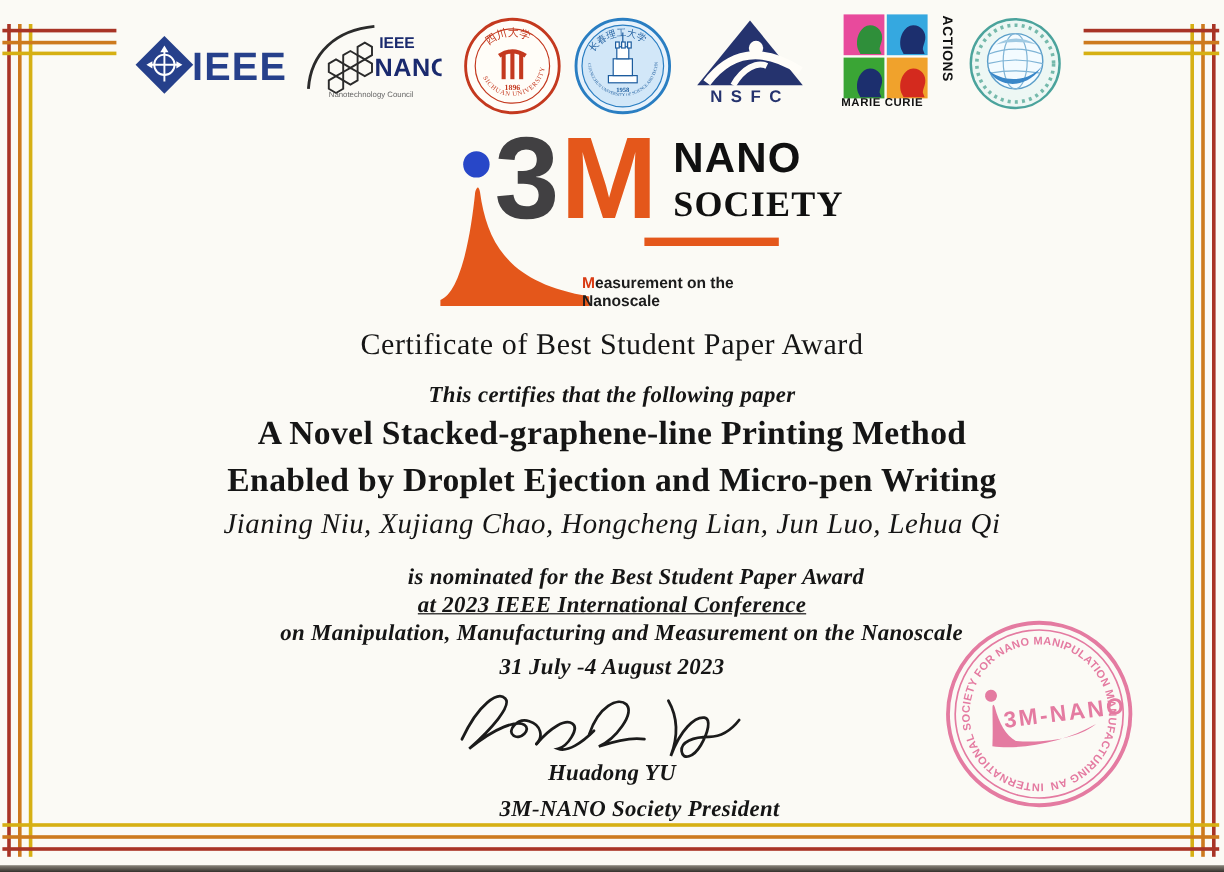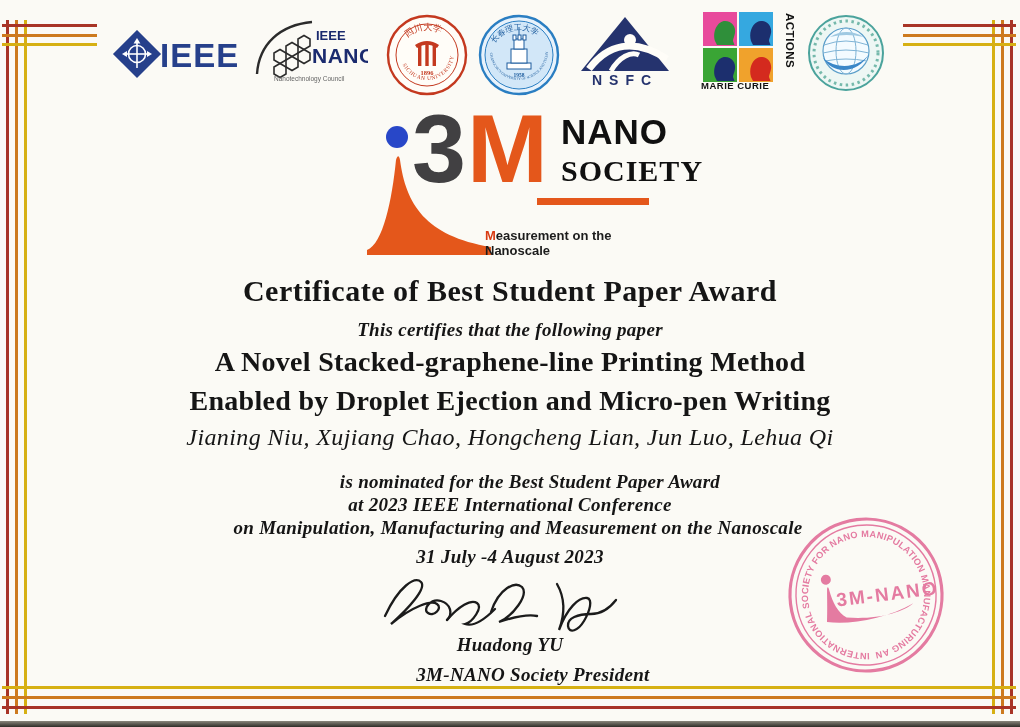--- a/index.html
+++ b/index.html
@@ -2,21 +2,21 @@
 <html><head>
 <meta charset="utf-8">
 <style>
   html,body{margin:0;padding:0;}
   body{width:1020px;height:727px;background:#f6f4ed;font-family:"Liberation Serif",serif;overflow:hidden;}
   #cert{position:relative;width:1020px;height:727px;background:#fbfaf5;}
   .abs{position:absolute;}
   .line{position:absolute;}
   
   .row{position:absolute;left:0;right:0;text-align:center;color:#151515;}
-  .t-title{font-size:30px;font-weight:bold;letter-spacing:.5px;}
+  .t-title{font-size:25px;font-weight:normal;letter-spacing:.5px;}
   .t-script{font-style:italic;font-weight:600;font-size:19px;letter-spacing:.3px;}
   .t-paper{font-size:28px;font-weight:bold;letter-spacing:.3px;}
   .t-authors{font-style:italic;font-size:24px;letter-spacing:.4px;}
   
   #mlogo{position:absolute;left:365px;top:112px;width:305px;height:145px;}
   #mlogo .digit{position:absolute;left:47px;top:-12px;font-family:"Liberation Sans",sans-serif;font-size:97px;font-weight:bold;color:#414042;line-height:1;}
   #mlogo .letterM{position:absolute;left:102px;top:-12px;font-family:"Liberation Sans",sans-serif;font-size:97px;font-weight:bold;color:#e4571b;line-height:1;}
   #mlogo .nano{position:absolute;left:196px;top:2px;font-family:"Liberation Sans",sans-serif;font-size:35px;font-weight:bold;color:#101010;letter-spacing:1px;line-height:1;}
   #mlogo .society{position:absolute;left:196px;top:44px;font-family:Liberation Serif, serif;font-size:30px;font-weight:bold;color:#101010;letter-spacing:1px;line-height:1;}
   #mlogo .underbar{position:absolute;left:172px;top:86px;width:112px;height:7px;background:#e4571b;}
@@ -183,21 +183,21 @@
     <div class="underbar"></div>
     <div class="tag hl-m" style="top:116px;"><span class="m-red">M</span>easurement on the Nanoscale</div>
   </div>
 
   <div class="row t-title" style="top:274px;">Certificate of Best Student Paper Award</div>
   <div class="row t-script" style="top:319px;">This certifies that the following paper</div>
   <div class="row t-paper" style="top:346px;">A Novel Stacked-graphene-line Printing Method</div>
   <div class="row t-paper" style="top:385px;">Enabled by Droplet Ejection and Micro-pen Writing</div>
   <div class="row t-authors" style="top:424px;">Jianing Niu, Xujiang Chao, Hongcheng Lian, Jun Luo, Lehua Qi</div>
   <div class="row t-script" style="top:471px;padding-left:40px;">is nominated for the Best Student Paper Award</div>
-  <div class="row t-script" style="top:494px;">at 2023 IEEE International Conference</div>
+  <div class="row t-script" style="top:494px;text-decoration:underline;">at 2023 IEEE International Conference</div>
   <div class="row t-script" style="top:517px;padding-left:16px;">on Manipulation, Manufacturing and Measurement on the Nanoscale</div>
   <div class="row t-script" style="top:546px;">31 July -4 August 2023</div>
 
   <div class="row" style="top:572px;">
     <svg width="262" height="62" viewBox="0 0 262 62" aria-label="HuaDong Yu">
       <g fill="none" stroke="#1b1b1b" stroke-width="2.3" stroke-linecap="round">
         <path d="M6 44 C20 14 36 4 42 10 C48 16 30 36 12 52 C34 34 52 28 58 32 C64 36 55 45 49 41 C43 37 52 26 62 29 C72 32 74 42 68 48"></path>
         <path d="M68 48 C80 34 92 27 98 31 C104 35 94 50 86 52 C94 55 106 47 116 37"></path>
         <path d="M112 40 C120 16 136 9 143 15 C150 23 134 44 120 50 C132 46 148 42 158 44"></path>
         <path d="M178 12 C186 26 186 42 180 58 C188 36 200 25 208 26 C214 27 211 39 205 49 C199 59 190 62 189 54 C188 46 199 42 212 42 C222 42 230 37 237 28"></path>

